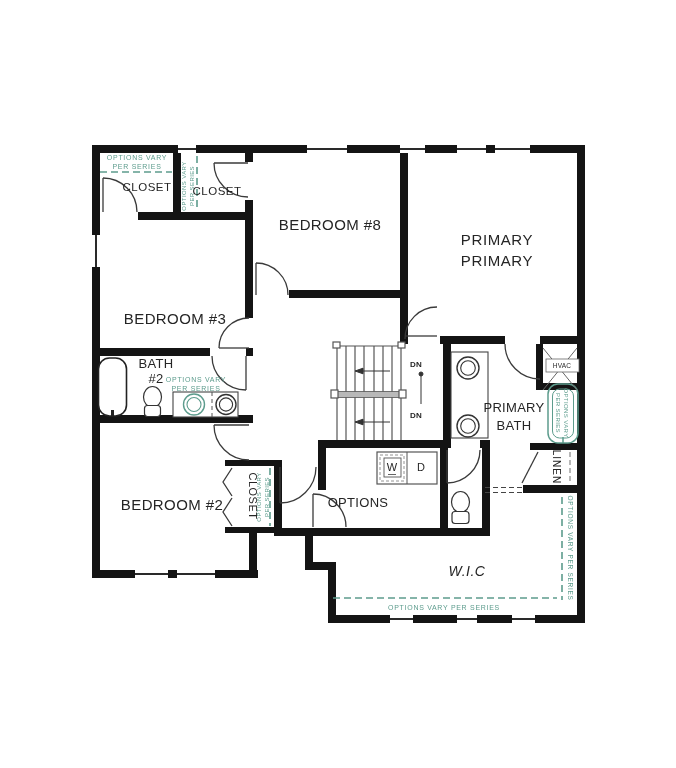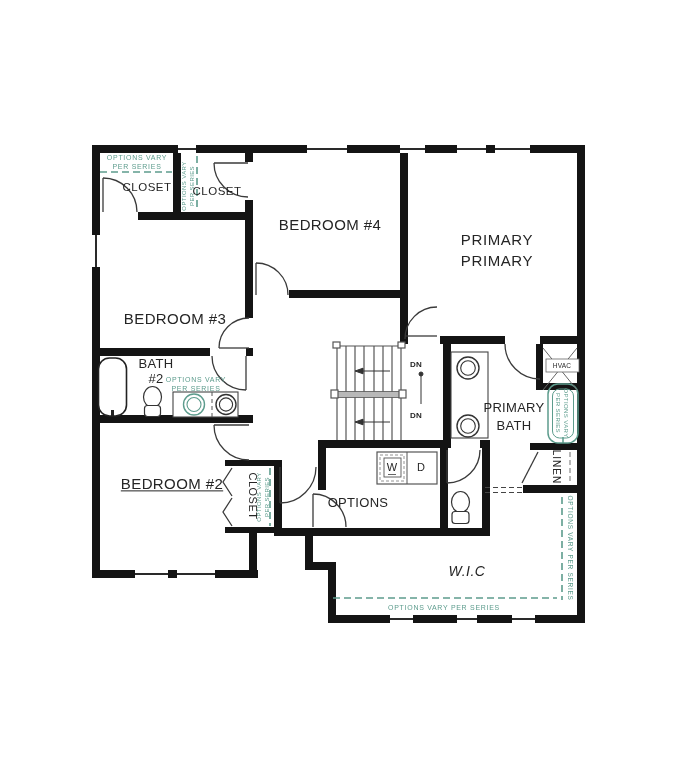--- a/index.html
+++ b/index.html
@@ -259,22 +259,22 @@
     <line x1="333" y1="598" x2="557" y2="598"></line>
   </g>
   <g stroke="#444" stroke-width="1.2" fill="none" stroke-dasharray="5,3">
     <line x1="485" y1="487.5" x2="523" y2="487.5"></line>
     <line x1="485" y1="492.5" x2="523" y2="492.5"></line>
     <line x1="570" y1="452" x2="570" y2="483" stroke="#888"></line>
   </g>
 </svg>
 
 <div class="lbl room" style="left:175px;top:283px;margin-top:36px;">BEDROOM #3</div>
-<div class="lbl room" style="left:330px;top:225px;">BEDROOM #4</div>
-<div class="lbl room" style="left:172px;top:484px;text-decoration:underline;">BEDROOM #2</div>
+<div class="lbl room" style="left:330px;top:225px;">BEDROOM #8</div>
+<div class="lbl room" style="left:172px;top:505px;">BEDROOM #2</div>
 
 <div class="lbl room2" style="left:497px;top:250px;">
   <div>PRIMARY</div>
   <div>PRIMARY</div>
 </div>
 
 <div class="lbl med2" style="left:514px;top:417px;">
   <div>PRIMARY</div>
   <div>BATH</div>
 </div>

